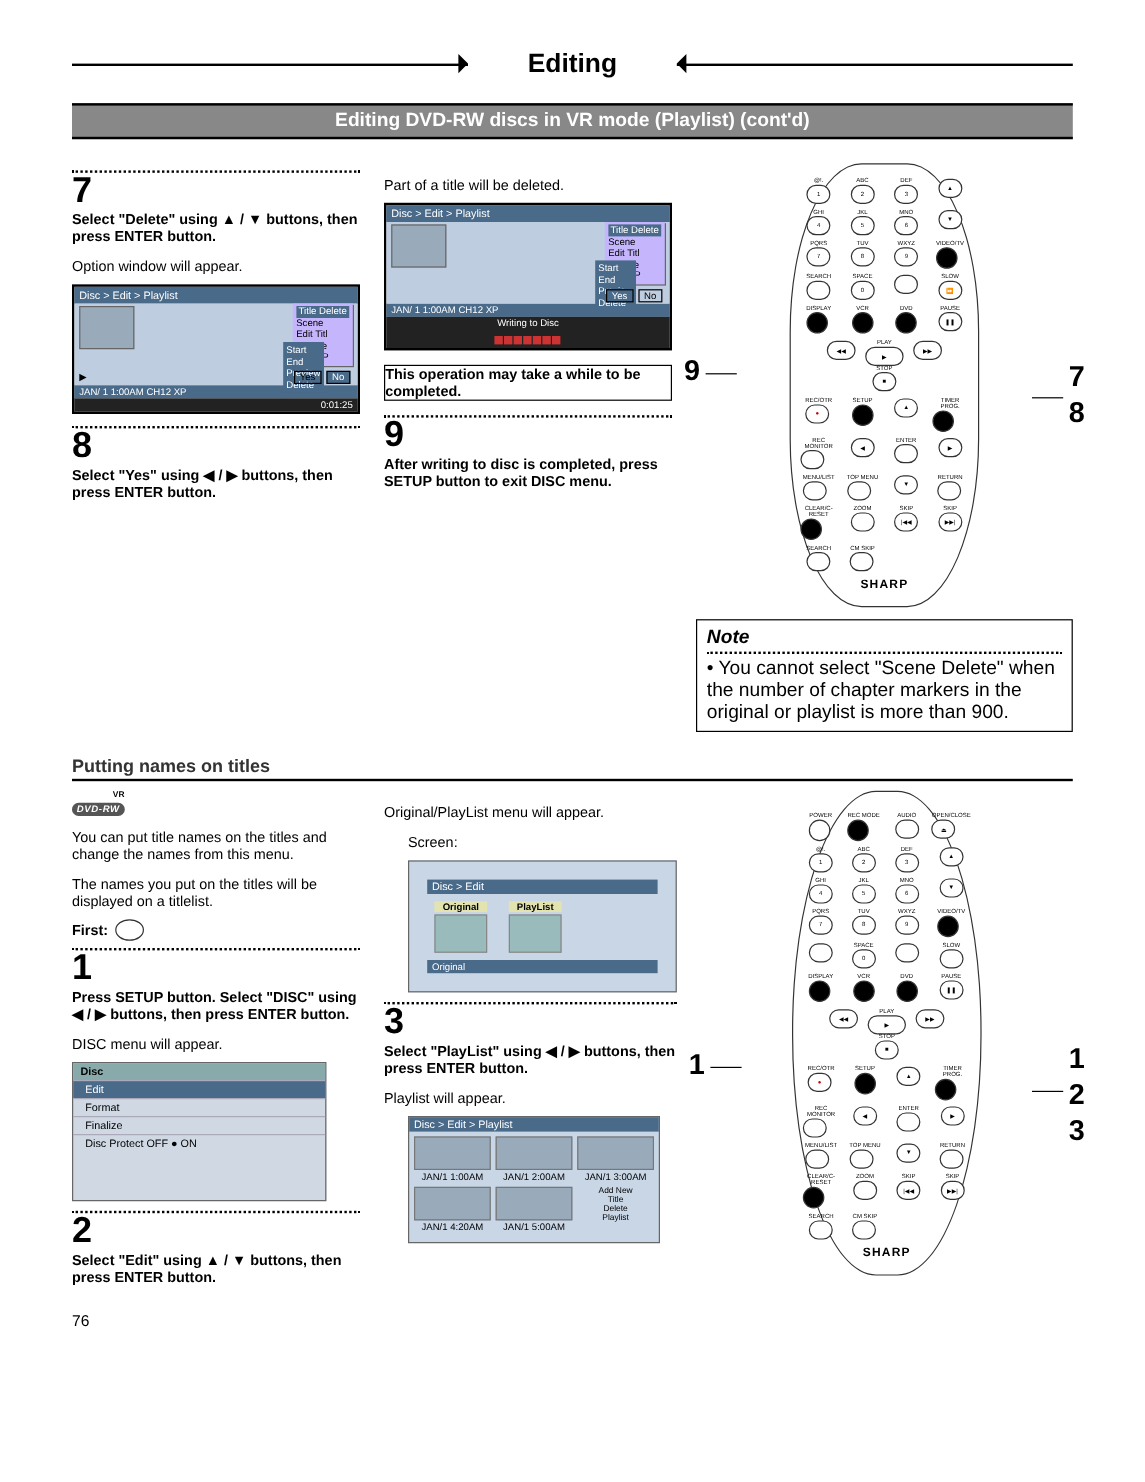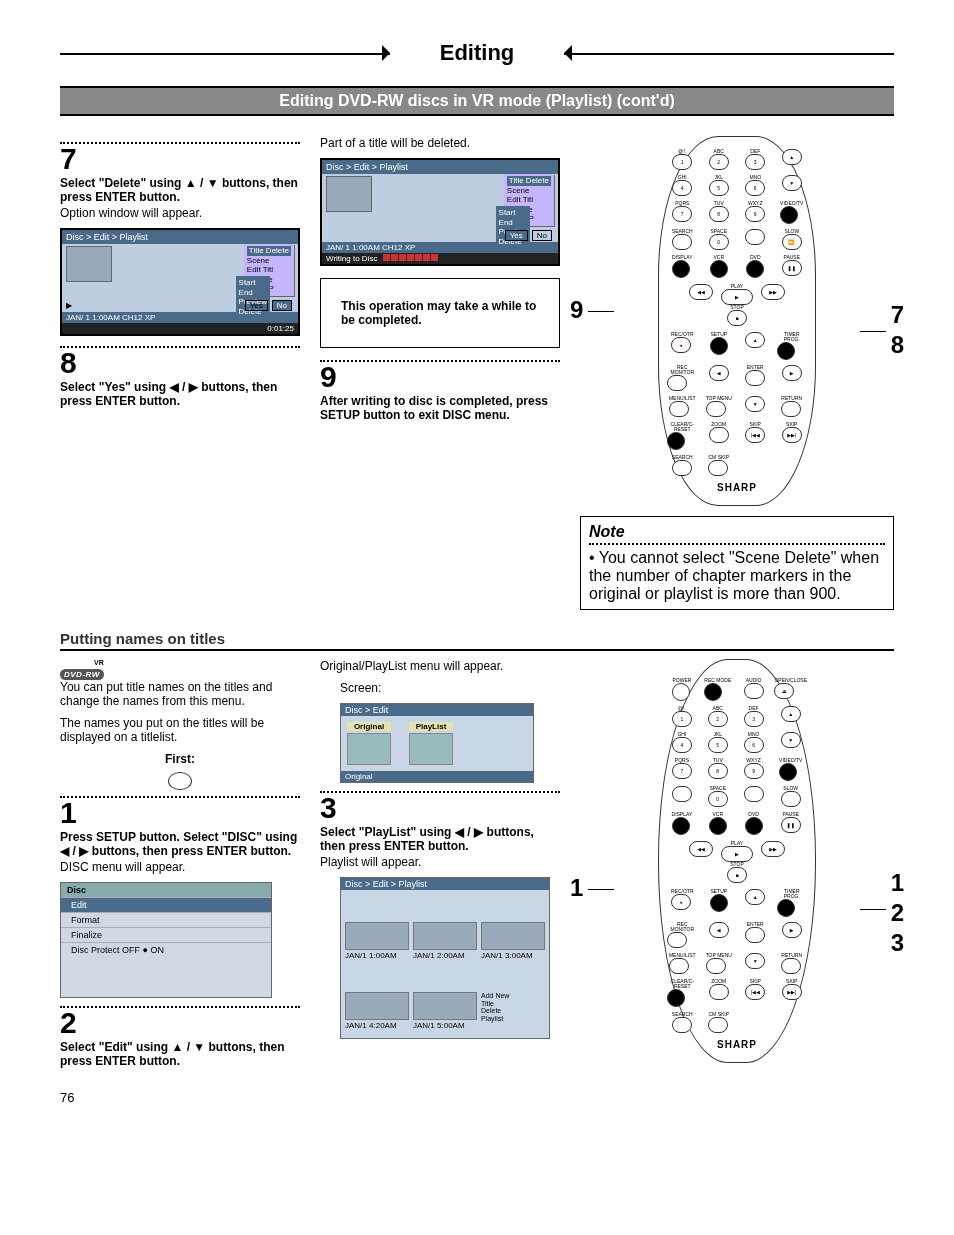--- a/index.html
+++ b/index.html
@@ -61,21 +61,21 @@
     font-size: 30px;
     font-weight: bold;
     margin: 0 0 2px 0;
     line-height: 1;
   }
   .step-head {
     font-weight: bold;
     margin: 0 0 2px 0;
   }
   .step-body {
-    margin: 0 0 8px 0;
+    margin: 11px 0 8px 0;
   }
   .arrow { font-family: "Arial Unicode MS", sans-serif; }
   .osd-window {
     border: 2px solid #000;
     background: #d4d4d4;
     font-size: 9px;
     margin: 8px 0 10px 0;
   }
   .osd-header{ background: #4a6a8a; color:#fff; padding:2px 4px; font-size:9px;}
   .osd-body  { background: #bfcde0; padding: 4px; min-height:60px; position:relative;}
@@ -90,21 +90,21 @@
   .osd-yesno span{ border:1px solid #000; padding:0 4px; margin-left:4px;}
   .progress-blocks span { display:inline-block; width:7px; height:7px; background:#c33; margin-right:1px;}
   .note-box {
     border:1px solid #000;
     padding:6px 8px;
     font-size:16px;
     margin-top:10px;
   }
   .note-box .note-title{ font-weight:bold; font-style:italic;}
   .note-box .note-dots{ border:none; border-top:2px dotted #000; margin:2px 0 4px;}
-  .callout { border:1px solid #000; padding:20px; font-weight:bold; margin:12px 0;}
+  .callout { border:1px solid #000; padding:0; font-weight:bold; margin:12px 0;}
   .section-title {
     font-size:15px; font-weight:bold; color:#333;
     border-bottom:2px solid #000; padding-bottom:2px;
     margin:20px 0 8px;
   }
   .badge {
     display:inline-block; background:#555; color:#fff;
     font-size:8px; padding:1px 4px; border-radius:6px;
     font-style:italic; font-weight:bold;
     letter-spacing:0.5px;
@@ -112,53 +112,53 @@
   .badge-sup { font-size:7px; color:#000; font-weight:bold; display:block; text-align:right;}
   .disc-menu {
     border:1px solid #666; background:#cfd8e3; width:210px;
     font-size:9px; margin:8px 0;
   }
   .disc-menu .dm-title{ background:#8aa; padding:2px 6px; font-weight:bold;}
   .disc-menu .dm-item{ padding:2px 10px; border-top:1px solid #aab;}
   .disc-menu .dm-item.sel{ background:#4a6a8a; color:#fff;}
   .edit-menu {
     border:1px solid #666; background:#c9d6e6; width:180px; font-size:9px;
-    padding:6px; margin:8px 0;
+    padding:21px; margin:8px 0;
   }
   .edit-menu .em-head{ background:#4a6a8a; color:#fff; padding:1px 4px; margin:-6px -6px 6px;}
   .edit-menu .em-row{ display:flex; gap:18px; margin-bottom:6px;}
   .edit-menu .em-opt{ text-align:center;}
   .edit-menu .em-opt .lbl{ background:#e3e3b0; padding:0 4px; font-size:8px; font-weight:bold;}
   .edit-menu .em-thumb{ width:42px; height:30px; background:#9bb; border:1px solid #888; margin:2px auto 0;}
   .edit-menu .em-foot{ background:#4a6a8a; color:#fff; padding:1px 4px; margin:6px -6px -6px; font-size:8px;}
   .playlist-grid {
     border:1px solid #666; background:#c9d6e6; width:200px;
     font-size:8px; padding:4px; margin:8px 0;
   }
   .playlist-grid .pg-head{ background:#4a6a8a; color:#fff; padding:1px 4px; margin:-4px -4px 4px; font-size:9px;}
   .pg-row{ display:flex; gap:4px; margin-bottom:4px;}
-  .pg-cell{ flex:1; margin-top:28px;}
+  .pg-cell{ flex:1; text-align:center;}
   .pg-thumb{ background:#9ab; height:26px; border:1px solid #777; margin-bottom:1px;}
   .pg-sub{ font-size:7px; line-height:1.1;}
   .remote-wrap { position:relative; }
   .remote {
     width:140px; margin:0 auto;
     border:1px solid #333; border-radius:60px/140px;
     padding:12px 8px;
   }
   .rgrid { display:grid; grid-template-columns:repeat(4,1fr); gap:5px 6px; justify-items:center;}
   .rbtn { width:18px; height:14px; border:1px solid #333; border-radius:8px; font-size:5px; display:flex; align-items:center; justify-content:center; background:#fff;}
   .rbtn.round{ border-radius:50%; width:16px; height:16px;}
   .rbtn.black{ background:#000; color:#fff;}
   .rlabel { font-size:5px; text-align:center; line-height:1;}
   .brand{ text-align:center; font-weight:bold; font-size:10px; margin-top:6px; letter-spacing:1px;}
   .call-num{ position:absolute; font-size:24px; font-weight:bold;}
   .call-line{ position:absolute; height:1px; background:#000;}
   .pagenum{ font-size:13px; margin-top:20px;}
-  .firstline{ display:flex; align-items:center; gap:6px; margin:6px 0;flex-direction:column;}
+  .firstline{ display:flex; align-items:center; gap:6px; margin:6px 0;}
   .firstline .icon{ width:22px; height:16px; border:1px solid #333; border-radius:50%; position:relative;}
 </style>
 </head>
 <body>
 
 <div class="title-bar">
   <span class="diamond-l"></span>
   <h1>Editing</h1>
   <span class="diamond-r"></span>
 </div>
@@ -229,21 +229,21 @@
           <div>Preview</div>
           <div>Delete</div>
         </div>
         <div class="osd-yesno">
           <span style="background:#4a6a8a;color:#fff;">Yes</span><span>No</span>
         </div>
       </div>
       <div class="osd-status">
           <span>JAN/ 1   1:00AM  CH12    XP</span>
         </div>
-      <div class="osd-status2" style="text-align:center; display:flex; align-items:center; gap:6px;">
+      <div class="osd-status2" style="text-align:center; display:flex; align-items:center; gap:6px;flex-direction:column;">
         <span>Writing to Disc</span>
         <span class="progress-blocks"><span></span><span></span><span></span><span></span><span></span><span></span><span></span></span>
       </div>
     </div>
 
     <div class="callout">This operation may take a while to be completed.</div>
 
     <hr class="step-hr">
     <div class="step-num">9</div>
     <p class="step-head">After writing to disc is completed, press SETUP button to exit DISC menu.</p>

